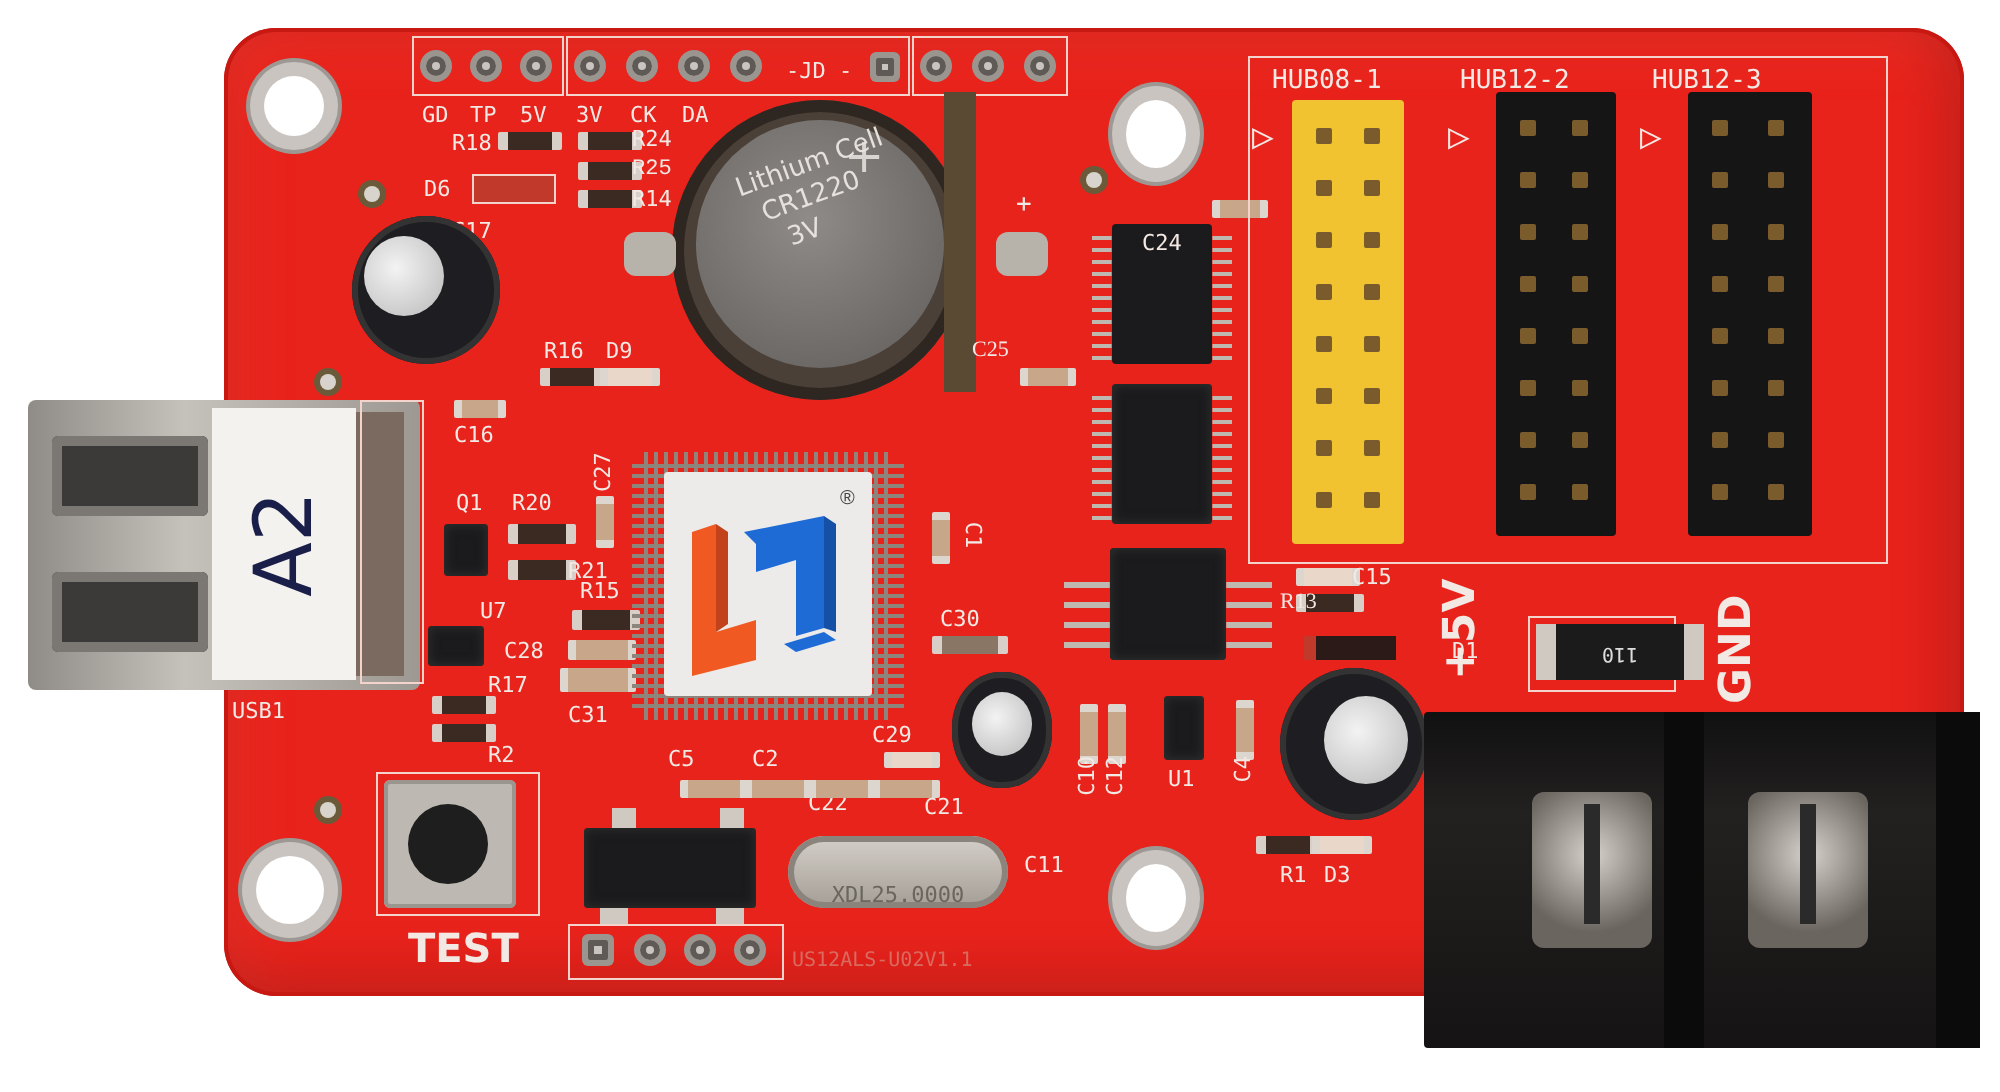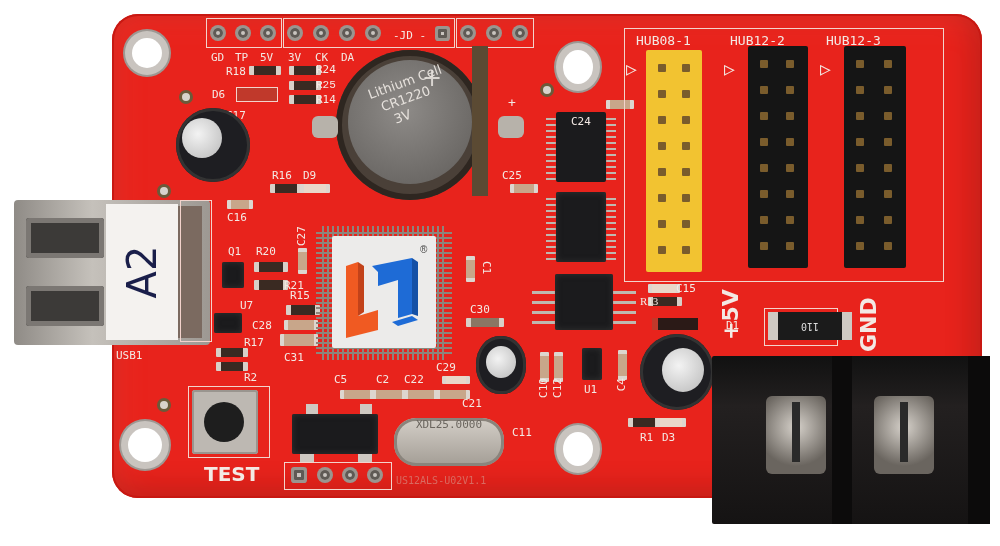--- a/index.html
+++ b/index.html
@@ -145,21 +145,21 @@
 <div class="abs silk" style="left:480px;top:262px;transform:rotate(90deg);">C1</div>
 <div class="abs silk" style="left:470px;top:304px;">C30</div>
 <div class="abs smd" style="left:466px;top:318px;width:28px;height:9px;background:#8a7664;"></div>
 
 <div class="abs ic" style="left:556px;top:112px;width:50px;height:70px;background:#1b1b1d;box-shadow:-8px 0 0 -2px transparent;"></div>
 <div class="abs" style="left:546px;top:114px;width:70px;height:66px;background:repeating-linear-gradient(0deg,#bfb8b0 0 2px,transparent 2px 6px);z-index:-0;mix-blend-mode:normal;clip-path:polygon(0 0,14% 0,14% 100%,0 100%,0 0,86% 0,100% 0,100% 100%,86% 100%,86% 0);"></div>
 <div class="abs ic" style="left:556px;top:192px;width:50px;height:70px;"></div>
 <div class="abs" style="left:546px;top:194px;width:70px;height:66px;background:repeating-linear-gradient(0deg,#bfb8b0 0 2px,transparent 2px 6px);clip-path:polygon(0 0,14% 0,14% 100%,0 100%,0 0,86% 0,100% 0,100% 100%,86% 100%,86% 0);"></div>
 <div class="abs silk" style="left:571px;top:101px;margin-top:15px;">C24</div>
 <div class="abs cap" style="left:606px;top:100px;width:20px;height:9px;"></div>
-<div class="abs silk" style="left:502px;top:170px;">C25</div>
+<div class="abs silk" style="left:486px;top:170px;font-family:Liberation Serif, serif;">C25</div>
 <div class="abs cap" style="left:510px;top:184px;width:20px;height:9px;"></div>
 
 <div class="abs ic" style="left:555px;top:274px;width:58px;height:56px;"></div>
 <div class="abs" style="left:532px;top:284px;width:104px;height:40px;background:repeating-linear-gradient(0deg,#bfb8b0 0 3px,transparent 3px 10px);clip-path:polygon(0 0,22% 0,22% 100%,0 100%,0 0,78% 0,100% 0,100% 100%,78% 100%,78% 0);"></div>
 
 <div class="abs cap" style="left:648px;top:284px;width:24px;height:9px;background:#e9d7c9;"></div>
 <div class="abs silk" style="left:676px;top:283px;">C15</div>
 <div class="abs smd" style="left:648px;top:297px;width:24px;height:9px;"></div>
 <div class="abs silk" style="left:640px;top:296px;font-family:Liberation Serif, serif;">R13</div>
 <div class="abs" style="left:652px;top:318px;width:40px;height:12px;background:#2b1a17;border-left:6px solid #c0392b;"></div>
@@ -180,36 +180,36 @@
 <div class="abs elcap" style="left:640px;top:334px;width:74px;height:76px;">
   <div class="top" style="left:22px;top:14px;width:42px;height:44px;"></div>
 </div>
 <div class="abs smd" style="left:628px;top:418px;width:22px;height:9px;"></div>
 <div class="abs cap" style="left:656px;top:418px;width:22px;height:9px;background:#e9d7c9;"></div>
 <div class="abs silk" style="left:640px;top:432px;">R1</div>
 <div class="abs silk" style="left:662px;top:432px;">D3</div>
 
 <div class="abs silk" style="left:334px;top:374px;">C5</div>
 <div class="abs silk" style="left:376px;top:374px;">C2</div>
-<div class="abs silk" style="left:404px;top:374px;">C22</div>
+<div class="abs silk" style="left:404px;top:396px;">C22</div>
 <div class="abs silk" style="left:436px;top:362px;">C29</div>
 <div class="abs cap" style="left:442px;top:376px;width:20px;height:8px;background:#e9d7c9;"></div>
 <div class="abs cap" style="left:340px;top:390px;width:26px;height:9px;"></div>
 <div class="abs cap" style="left:372px;top:390px;width:26px;height:9px;"></div>
 <div class="abs cap" style="left:404px;top:390px;width:26px;height:9px;"></div>
 <div class="abs cap" style="left:436px;top:390px;width:26px;height:9px;"></div>
 <div class="abs silk" style="left:462px;top:398px;">C21</div>
 
 <div class="abs ic" style="left:292px;top:414px;width:86px;height:40px;"></div>
 <div class="abs pin" style="left:306px;top:404px;width:12px;height:10px;"></div>
 <div class="abs pin" style="left:360px;top:404px;width:12px;height:10px;"></div>
 <div class="abs pin" style="left:300px;top:454px;width:14px;height:8px;"></div>
 <div class="abs pin" style="left:358px;top:454px;width:14px;height:8px;"></div>
 
-<div class="abs" style="left:394px;top:418px;width:110px;height:48px;border-radius:22px;background:linear-gradient(180deg,#d4cfc8,#a39d95);box-shadow:inset 0 0 0 3px #8a847c;display:flex;align-items:flex-start;justify-content:center;">
+<div class="abs" style="left:394px;top:418px;width:110px;height:36px;border-radius:22px;background:linear-gradient(180deg,#d4cfc8,#a39d95);box-shadow:inset 0 0 0 3px #8a847c;display:flex;align-items:flex-end;justify-content:center;">
   <span style="font-family:'DejaVu Sans Mono',monospace;font-size:11px;color:#6a655e;">XDL25.0000</span>
 </div>
 
 <div class="abs outline" style="left:188px;top:386px;width:80px;height:70px;"></div>
 <div class="abs" style="left:192px;top:390px;width:66px;height:64px;background:#bdb8b2;border-radius:3px;box-shadow:inset 0 0 0 2px #9a958f;">
   <div class="abs" style="left:12px;top:12px;width:40px;height:40px;border-radius:50%;background:#1e1e1e;"></div>
 </div>
 <div class="abs silk-big" style="left:204px;top:462px;font-size:20px;">TEST</div>
 <div class="abs via" style="left:160px;top:401px;width:8px;height:8px;"></div>
 

